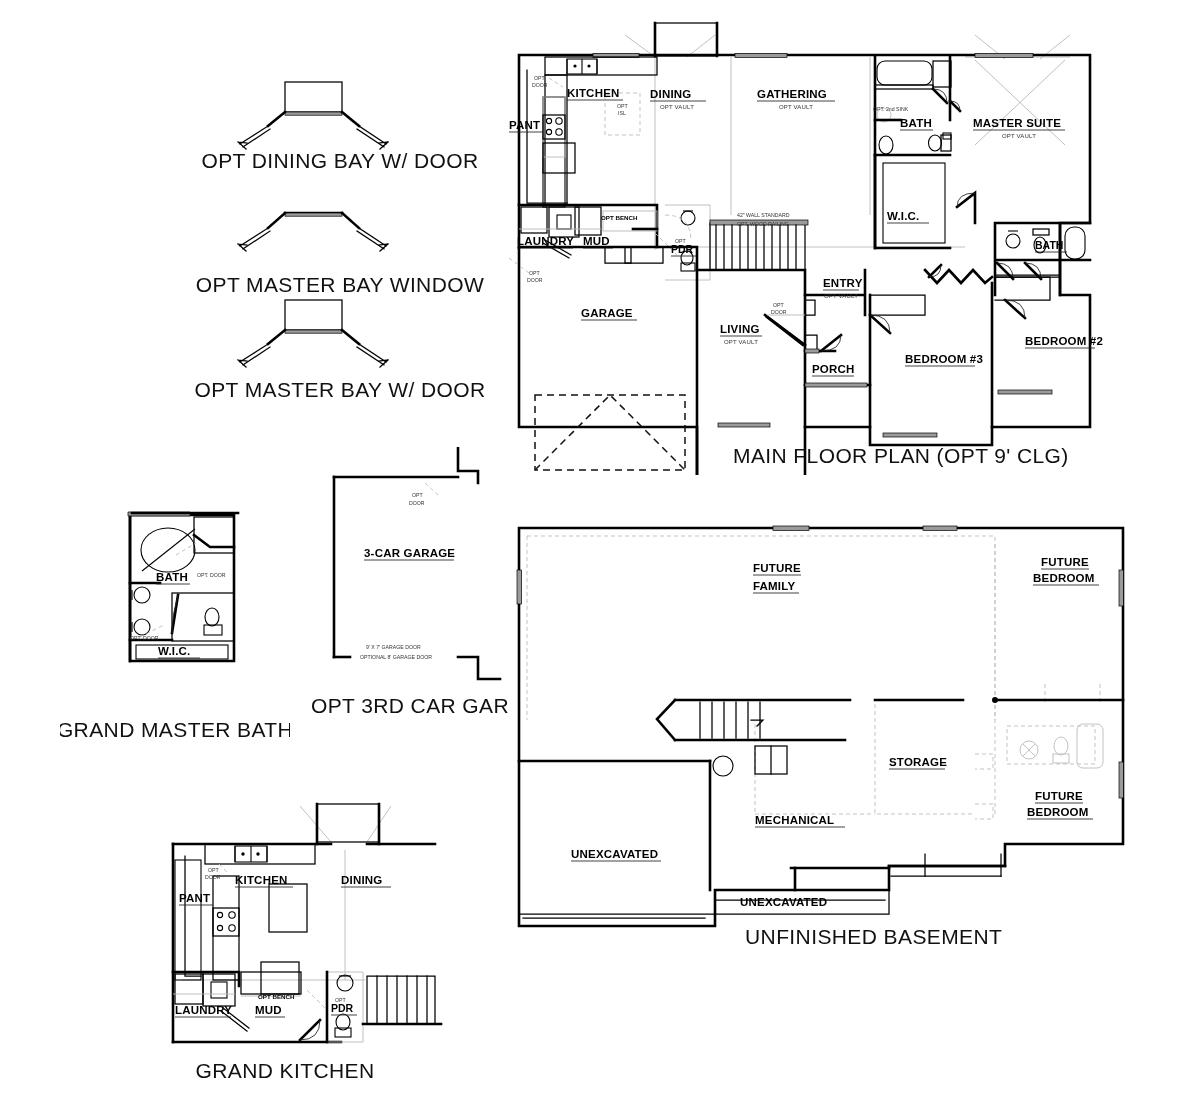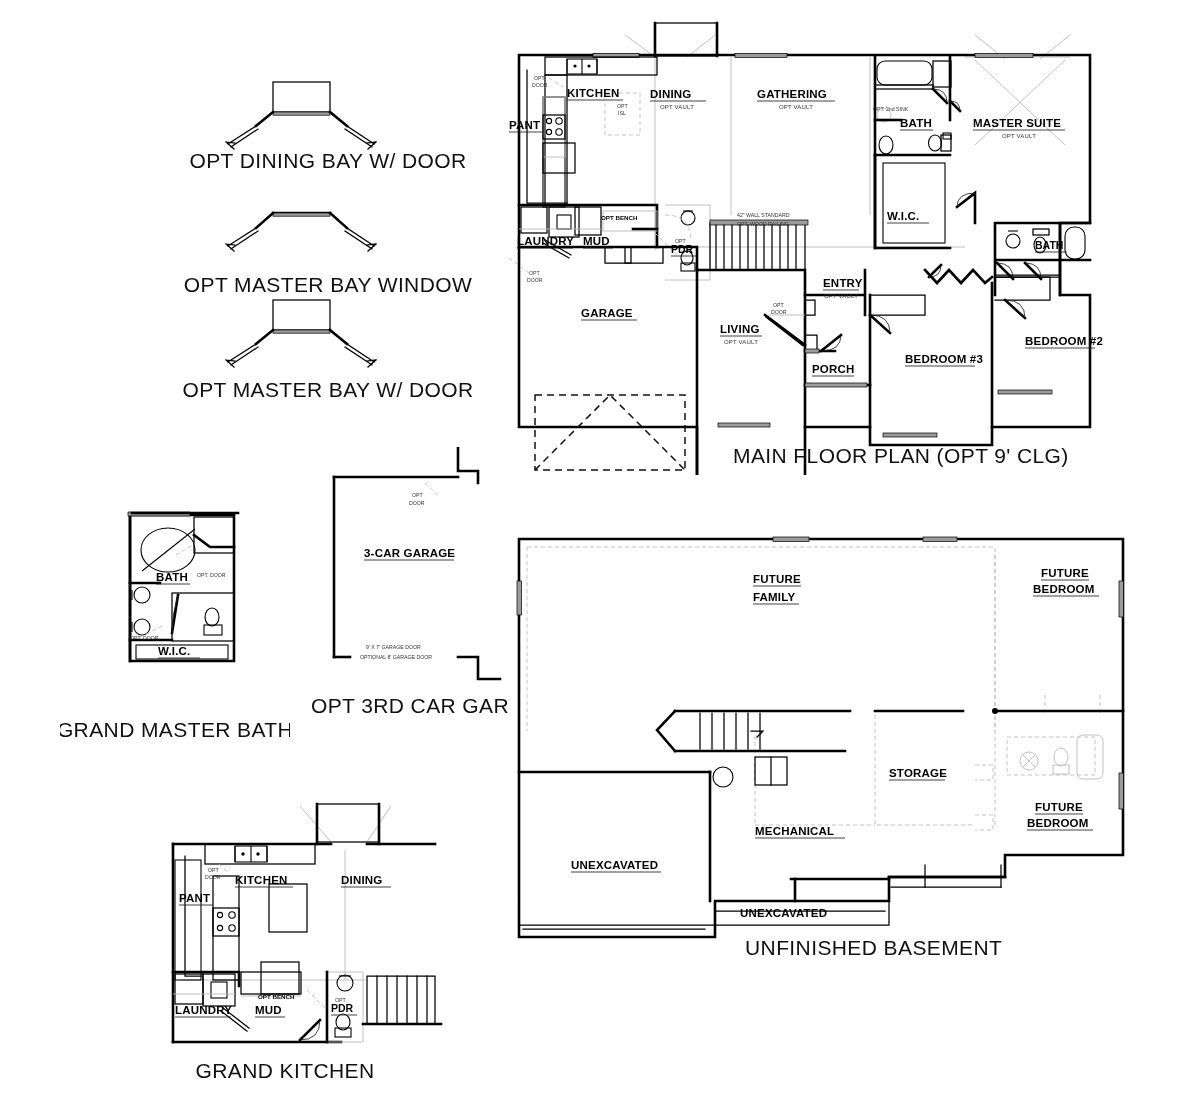--- a/index.html
+++ b/index.html
@@ -19,21 +19,21 @@
   .ghost{fill:none;stroke:#b9b9b9;stroke-width:.9;}
   .ghost-d{fill:none;stroke:#bcbcbc;stroke-width:.9;stroke-dasharray:4 3;}
   .dash{fill:none;stroke:#111;stroke-width:1.5;stroke-dasharray:7 5;}
   .win{fill:#9b9b9b;stroke:#000;stroke-width:.7;}
   .fix{fill:none;stroke:#000;stroke-width:1.1;}
   .fix-g{fill:none;stroke:#bbb;stroke-width:.9;}
 </style>
 </head>
 <body>
 
-<div class="wrap" style="left:168px;top:70px;width:320px;height:340px;">
+<div class="wrap" style="left:180px;top:70px;width:320px;height:340px;">
   <svg class="plan-svg" width="320" height="340" viewBox="0 0 320 340">
 
     <g>
       <rect x="105" y="12" width="57" height="30" class="wall-thin"></rect>
       <rect x="105" y="42" width="57" height="3.2" class="win"></rect>
       <path d="M105 42 L88 56" class="wall"></path>
         <path d="M162 42 L179 56" class="wall"></path>
       <path d="M88 56 L60 74" class="wall-thin"></path>
         <path d="M179 56 L206 74" class="wall-thin"></path>
       <path d="M90 59 L63 77" class="wall-thin"></path>
@@ -436,21 +436,21 @@
   <g>
     <path d="M222 186 L290 186 L290 234 L222 234 Z" class="wall-thin"></path>
     <path d="M232 186 L232 234 M242 186 L242 234 M252 186 L252 234 M262 186 L262 234 M272 186 L272 234 M282 186 L282 234" class="wall-thin"></path>
     <path d="M218 234 L296 234" class="wall"></path>
   </g>
 
   <text class="t-title" x="140" y="288" text-anchor="middle">GRAND KITCHEN</text>
 </svg>
 </div>
 
-<div class="wrap" style="left:505px;top:525px;width:640px;height:440px;">
+<div class="wrap" style="left:505px;top:514px;width:640px;height:440px;">
 <svg class="plan-svg" width="640" height="440" viewBox="0 0 640 440">
 
   <g class="wall">
     <path d="M14 14 L618 14 L618 330 L500 330 L500 352 L384 352 L384 376 L210 376 L210 412 L14 412 Z"></path>
   </g>
 
   <g class="ghost-d">
     <path d="M22 22 L490 22 L490 206"></path>
     <path d="M22 22 L22 206"></path>
     <path d="M490 30 L490 300"></path>

